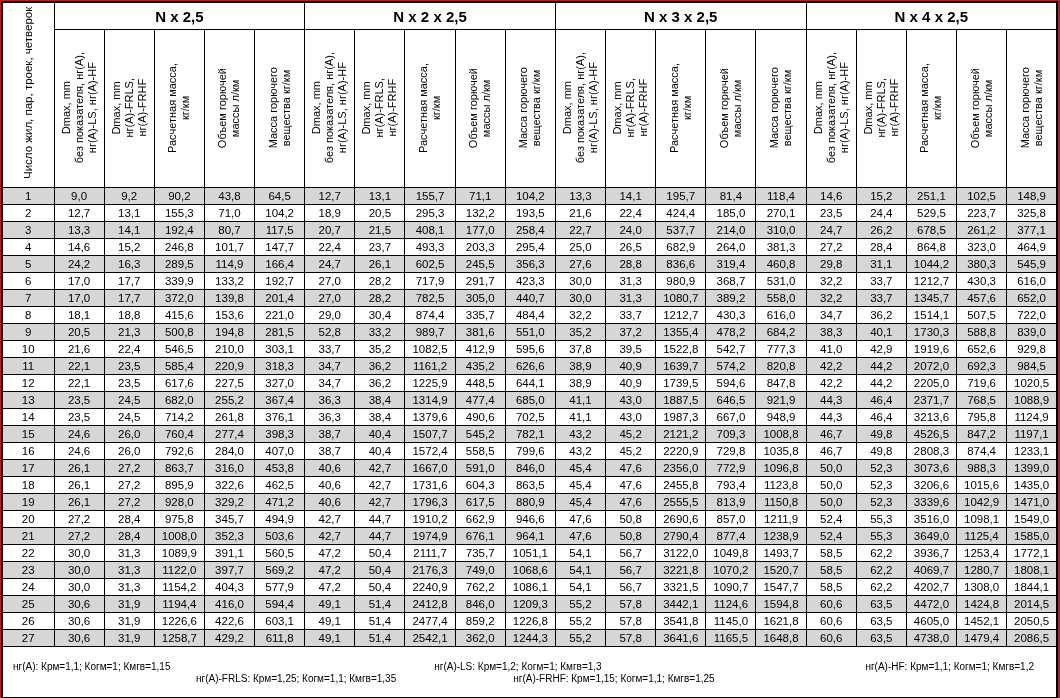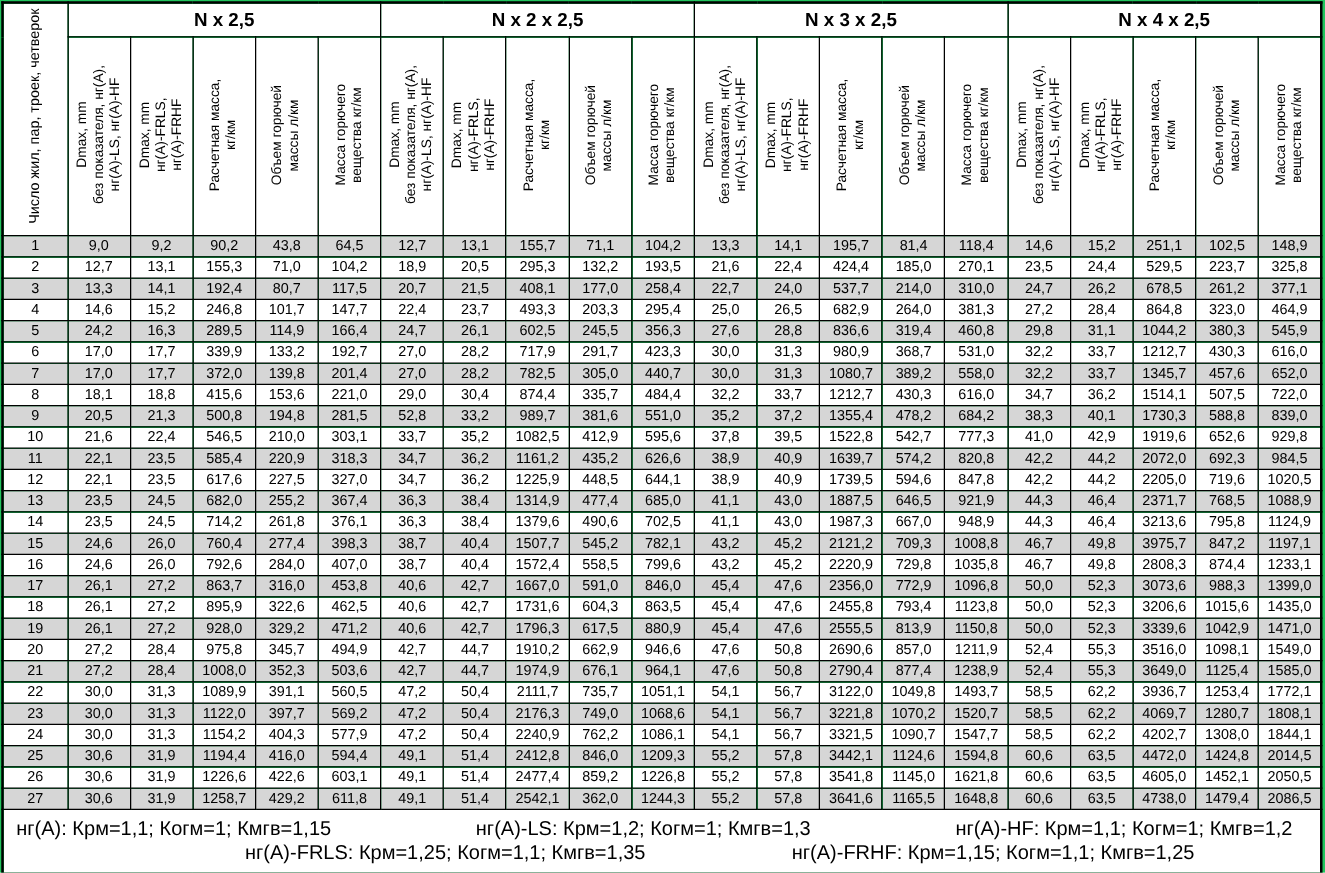--- a/index.html
+++ b/index.html
@@ -1,19 +1,19 @@
 <!DOCTYPE html>
 <html><head>
 <meta charset="utf-8">
 <style>
   html,body{margin:0;padding:0;background:#ffffff;}
   .sheet{
     width:1060px;height:698px;box-sizing:border-box;padding:1px;
     font-family:"Liberation Sans",sans-serif;color:#000;
-    background:#22c55e;
+    background:#b91c1c;
   }
   table{
     border-collapse:collapse;table-layout:fixed;width:1057px;
     border:2px solid #000;
   }
   th,td{
     border:1px solid #000;text-align:center;vertical-align:middle;
     padding:0;overflow:hidden;
   }
   th{background:#ffffff;font-weight:normal;}
@@ -23,21 +23,21 @@
     writing-mode:vertical-rl;transform:rotate(180deg);
     white-space:pre-line;line-height:13px;display:inline-block;
     font-size:11px;
   }
   .cornertext{
     white-space:normal;height:180px;line-height:13px;font-size:11.5px;
   }
   tbody td{height:16px;font-size:11.5px;line-height:16px;}
   tr.g td{background:#d6d6d6;}
   tr.w td{background:#ffffff;}
-  tfoot td{background:#ffffff;height:46px;font-size:16px;padding:2px 8px;}
+  tfoot td{background:#ffffff;height:46px;font-size:10px;padding:2px 8px;}
   .fl1{display:flex;justify-content:space-between;align-items:center;padding:1px 14px 0 2px;}
   .fl2{display:flex;align-items:flex-end;padding:1px 0 0 0;}
   .fl2 .f4{margin-left:185px;}
   .fl2 .f5{margin-left:117px;}
 </style>
 </head>
 <body>
 
 <div class="sheet">
   <table>
@@ -458,21 +458,21 @@
           <td>1507,7</td>
           <td>545,2</td>
           <td>782,1</td>
           <td>43,2</td>
           <td>45,2</td>
           <td>2121,2</td>
           <td>709,3</td>
           <td>1008,8</td>
           <td>46,7</td>
           <td>49,8</td>
-          <td>3975,7</td>
+          <td>4526,5</td>
           <td>847,2</td>
           <td>1197,1</td>
         </tr>
         <tr class="w">
           <td>16</td>
           <td>24,6</td>
           <td>26,0</td>
           <td>792,6</td>
           <td>284,0</td>
           <td>407,0</td>

